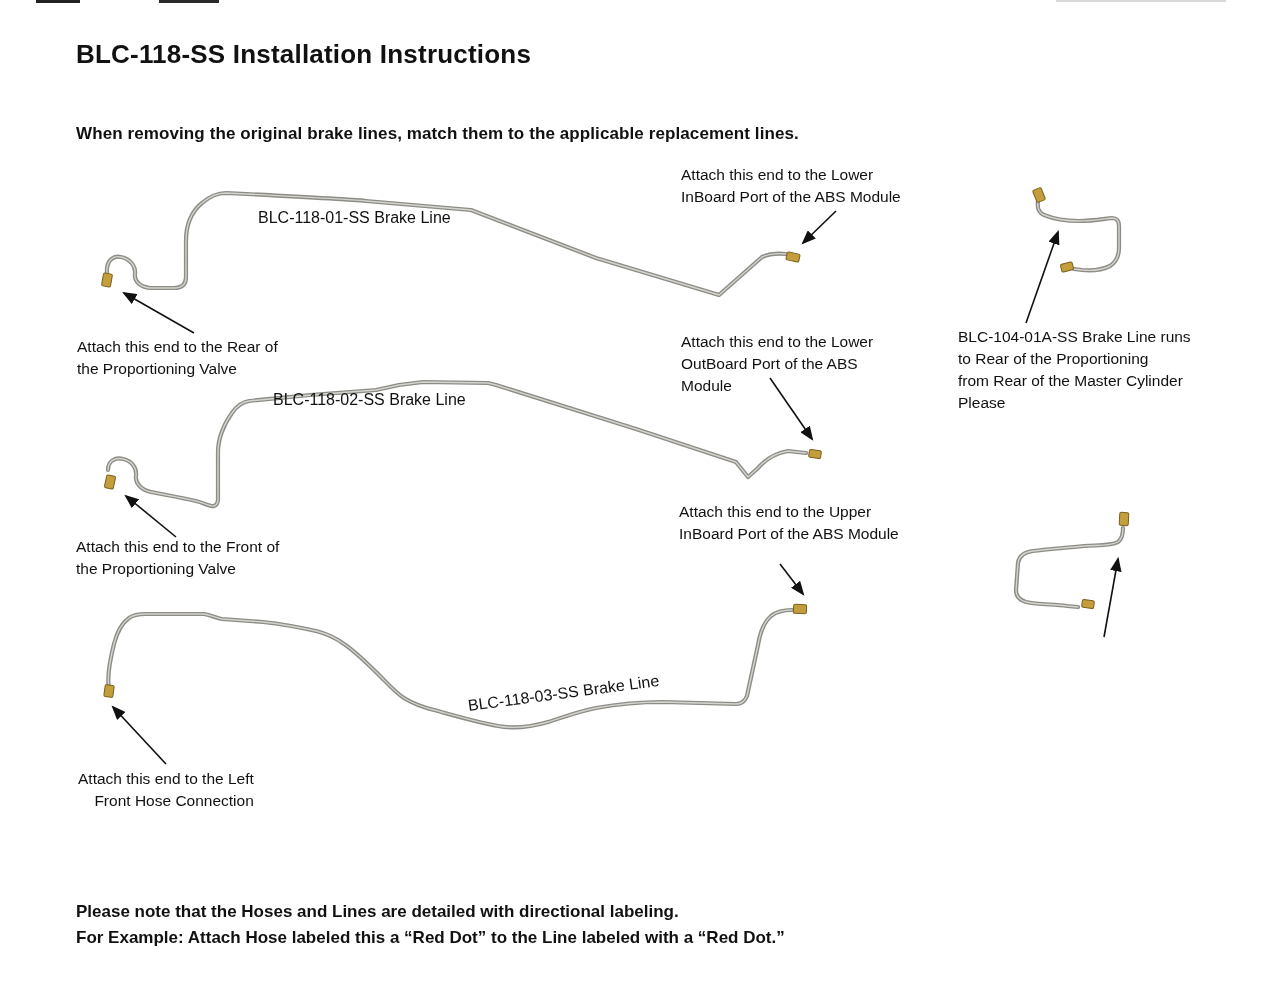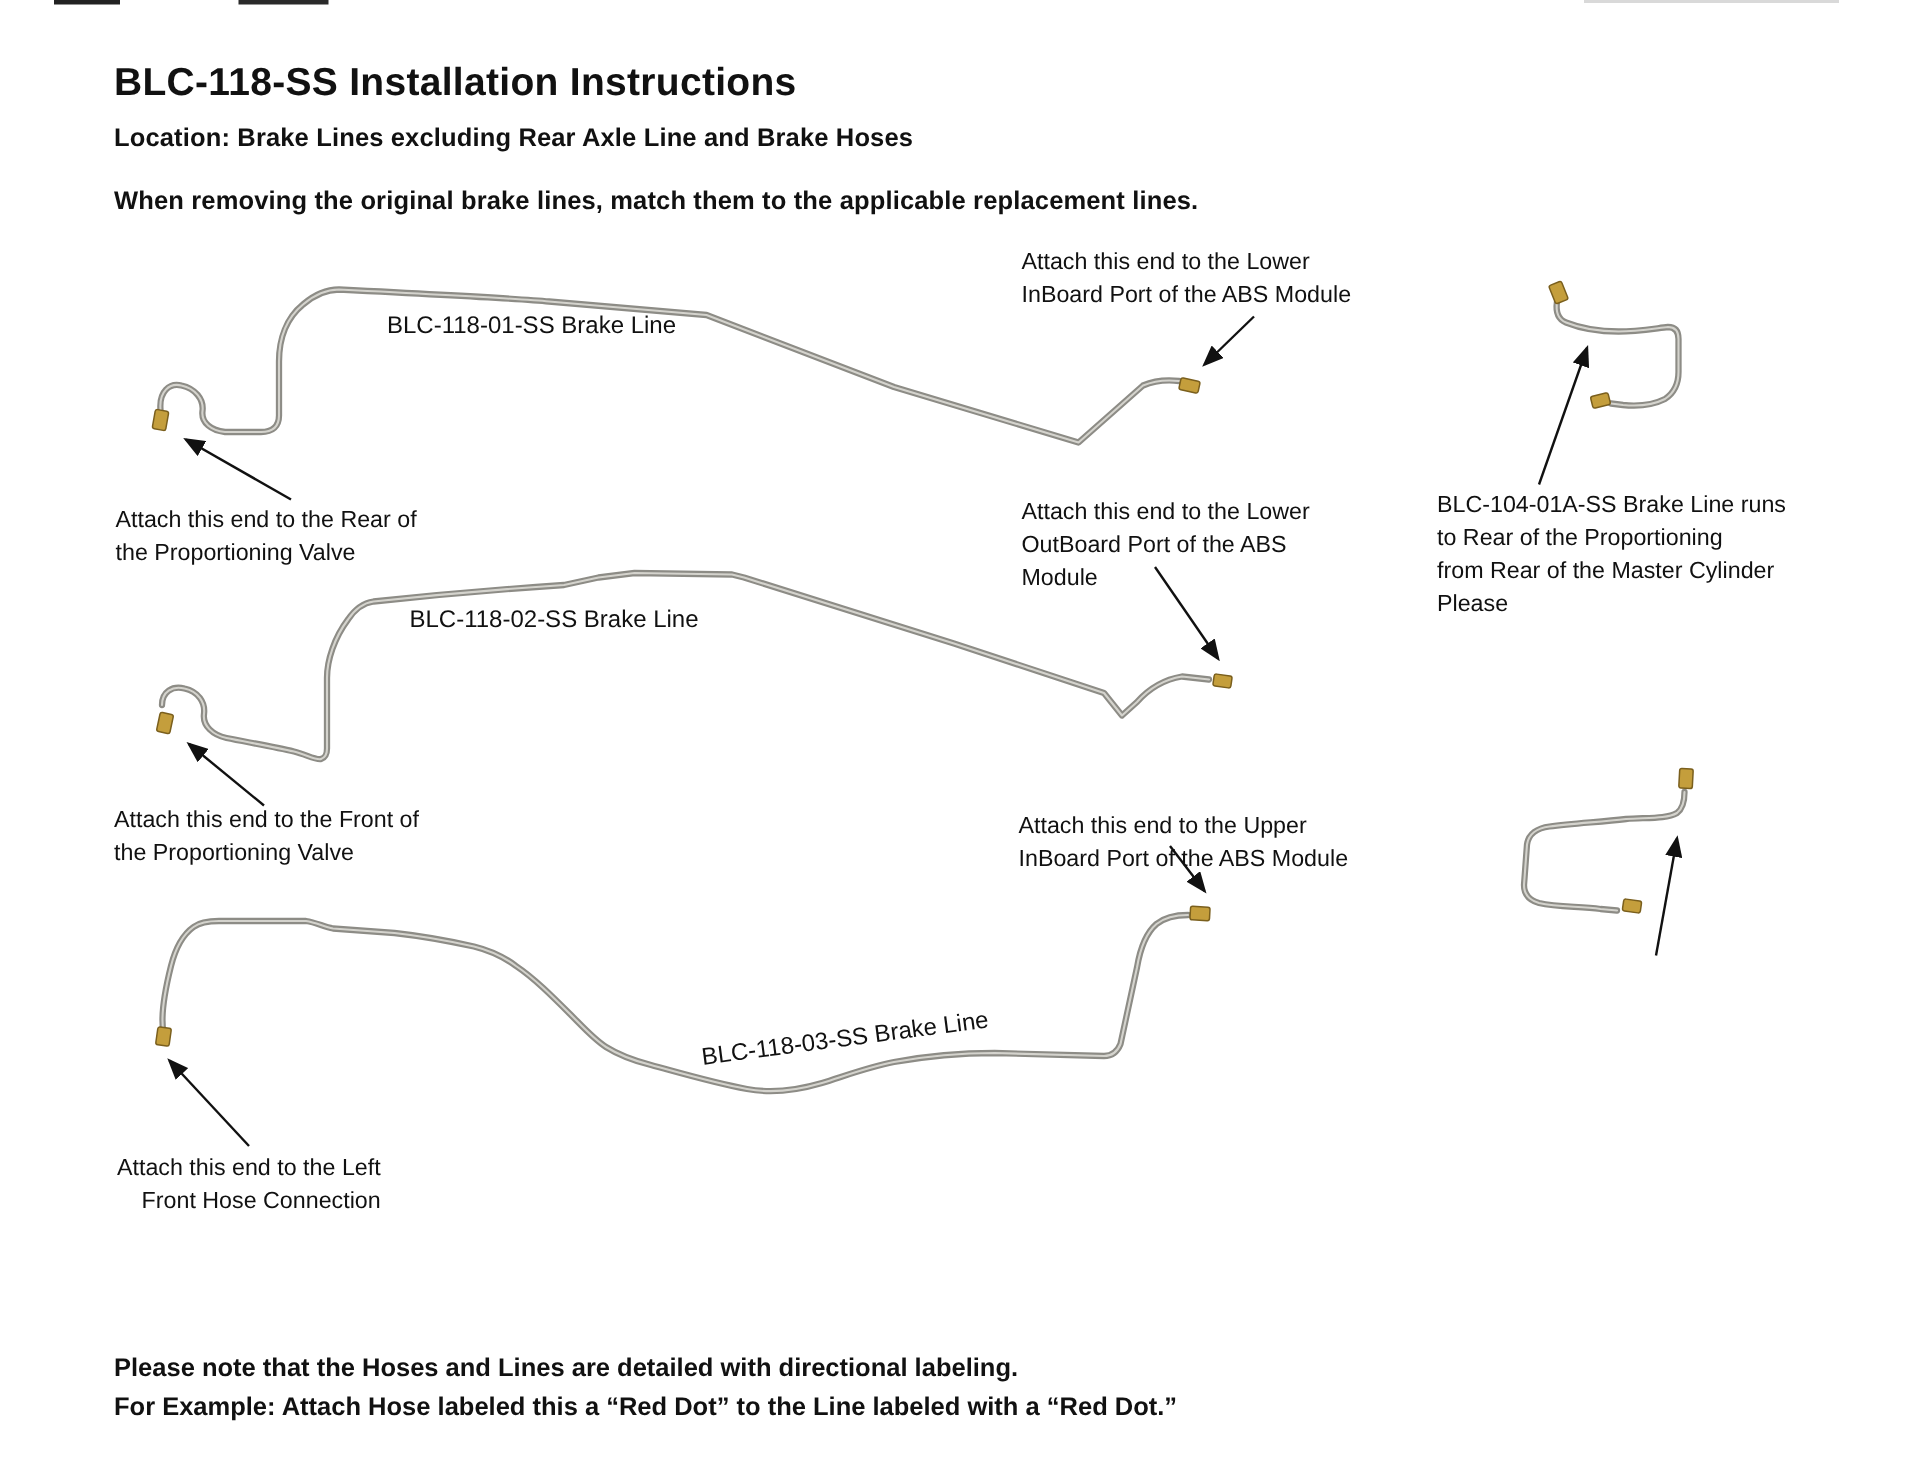--- a/index.html
+++ b/index.html
@@ -33,21 +33,20 @@
 </head>
 <body>
 
 <div class="sheet">
 
   <div class="artifact" style="left:0;width:44px;height:3px;background:#222;"></div>
   <div class="artifact" style="left:123px;width:60px;height:3px;background:#2a2a2a;"></div>
   <div class="artifact" style="left:1020px;width:170px;height:2px;background:#d9d9d9;"></div>
 
   <div class="abs title">BLC-118-SS Installation Instructions</div>
-  <div class="abs subtitle" style="top:80px;">Location: Brake Lines excluding Rear Axle Line and Brake Hoses</div>
   <div class="abs subtitle" style="top:122px;">When removing the original brake lines, match them to the applicable replacement lines.</div>
 
   <svg width="1280" height="989" viewBox="0 0 1280 989">
     <defs>
       <marker id="ah" viewBox="0 0 10 8" refX="8.5" refY="4" markerWidth="9" markerHeight="7.2" orient="auto">
         <path d="M0,0 L10,4 L0,8 z" fill="#111"></path>
       </marker>
     </defs>
 
     <g>
@@ -89,21 +88,21 @@
     <line class="arrow" x1="800" y1="211" x2="767" y2="243" marker-end="url(#ah)"></line>
     <line class="arrow" x1="140" y1="537" x2="90" y2="496" marker-end="url(#ah)"></line>
     <line class="arrow" x1="734" y1="378" x2="776" y2="439" marker-end="url(#ah)"></line>
     <line class="arrow" x1="130" y1="764" x2="77" y2="707" marker-end="url(#ah)"></line>
     <line class="arrow" x1="744" y1="564" x2="767" y2="594" marker-end="url(#ah)"></line>
     <line class="arrow" x1="990" y1="323" x2="1022" y2="232" marker-end="url(#ah)"></line>
     <line class="arrow" x1="1068" y1="637" x2="1082" y2="559" marker-end="url(#ah)"></line>
   </svg>
 
   <div class="abs part-label" style="left:222px;top:208px;">BLC-118-01-SS Brake Line</div>
-  <div class="abs part-label" style="left:237px;top:404px;">BLC-118-02-SS Brake Line</div>
+  <div class="abs part-label" style="left:237px;top:390px;">BLC-118-02-SS Brake Line</div>
   <div class="abs part-label rotated" style="left:432px;top:696px;">BLC-118-03-SS Brake Line</div>
 
   <div class="abs note" style="left:645px;top:164px;">
     <span>Attach this end to the Lower</span>
     <span>InBoard Port of the ABS Module</span>
   </div>
   <div class="abs note" style="left:41px;top:336px;">
     <span>Attach this end to the Rear of</span>
     <span>the Proportioning Valve</span>
   </div>
@@ -111,21 +110,21 @@
   <div class="abs note" style="left:645px;top:331px;">
     <span>Attach this end to the Lower</span>
     <span>OutBoard Port of the ABS</span>
     <span>Module</span>
   </div>
   <div class="abs note" style="left:40px;top:536px;">
     <span>Attach this end to the Front of</span>
     <span>the Proportioning Valve</span>
   </div>
 
-  <div class="abs note" style="left:643px;top:540px;">
+  <div class="abs note" style="left:643px;top:501px;">
     <span>Attach this end to the Upper</span>
     <span>InBoard Port of the ABS Module</span>
   </div>
   <div class="abs note" style="left:42px;top:768px;text-align:right;">
     <span>Attach this end to the Left</span>
     <span>Front Hose Connection</span>
   </div>
 
   <div class="abs note" style="left:922px;top:326px;">
     <span>BLC-104-01A-SS Brake Line runs</span>

